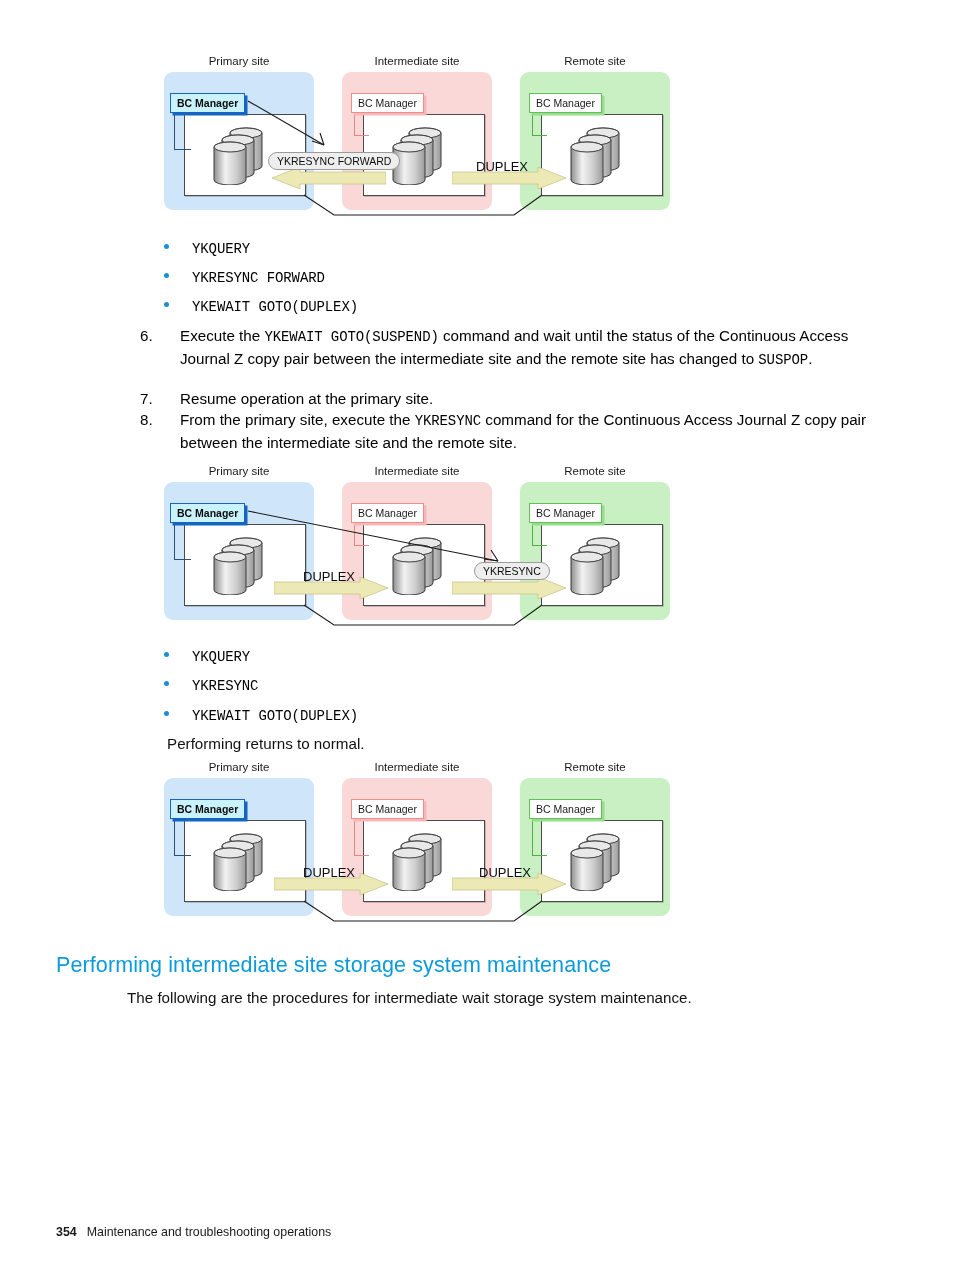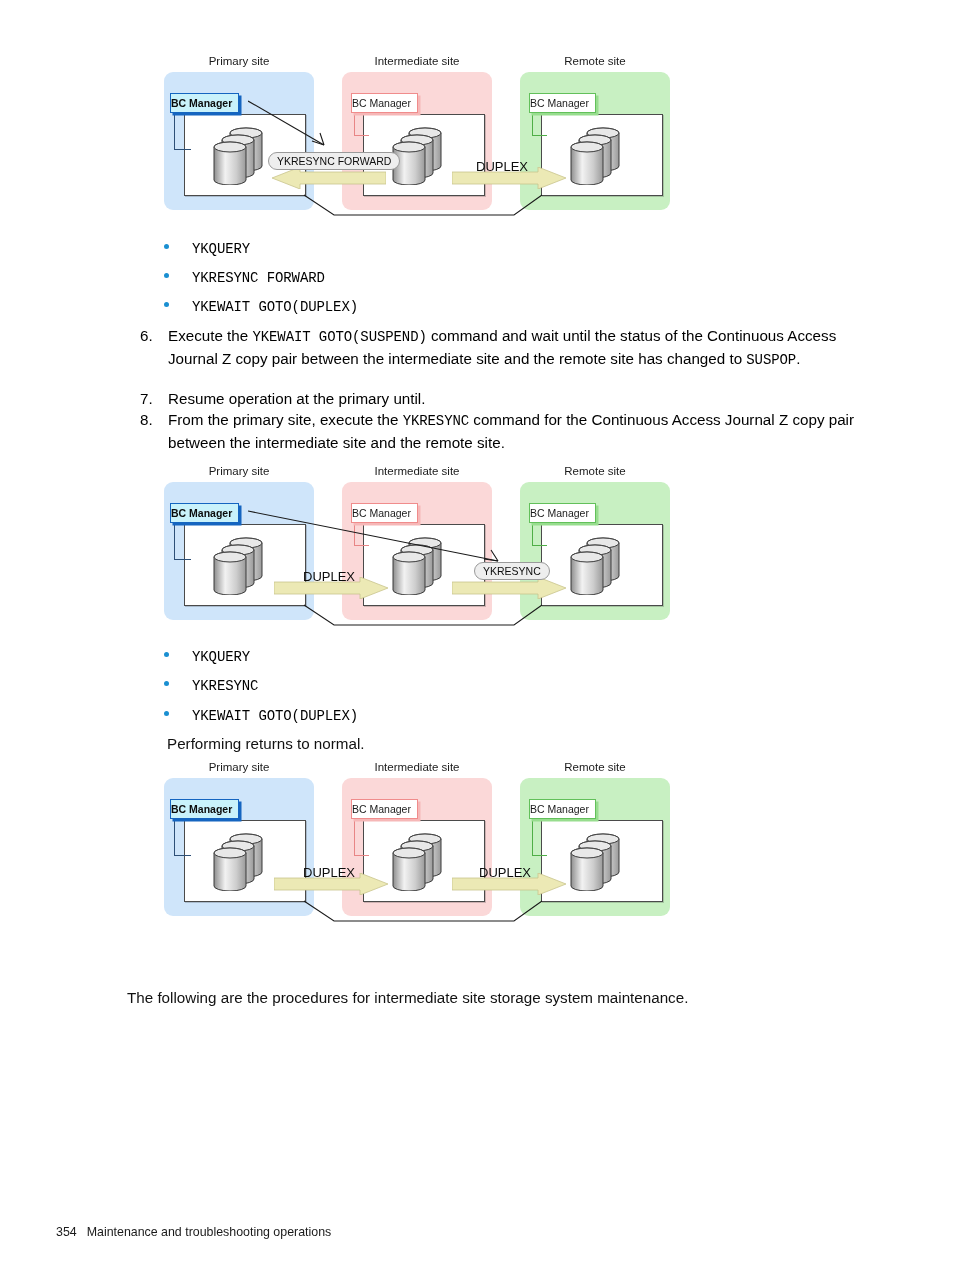--- a/index.html
+++ b/index.html
@@ -67,21 +67,21 @@
     background: #ffffff;
     border: 1.2px solid #4a4a4a;
     box-shadow: 1px 1px 0 rgba(0,0,0,0.18);
   }
 
   
   .bcm {
     position: absolute;
     font-size: 10.5px;
     line-height: 14px;
-    padding: 2px 6px 2px 0;
+    padding: 2px 6px 2px 6px;
     white-space: nowrap;
     box-sizing: border-box;
     font-family: "Liberation Sans", sans-serif;
   }
   .bcm-primary {
     background: #c9f2fb;
     border: 1.6px solid #1565c0;
     color: #0c0c0c;
     font-weight: bold;
     box-shadow: 2.5px 2.5px 0 #1565c0;
@@ -165,40 +165,41 @@
     width: 28px;
     flex: none;
     text-align: left;
     font-size: 15.2px;
     line-height: 21px;
   }
   .num-text {
     font-size: 15.2px;
     line-height: 21px;
     width: 700px;
+    margin-left: 12px;
   }
 
   h2.section-heading {
     position: absolute;
     margin: 0;
     font-weight: normal;
     font-size: 21.5px;
     line-height: 26px;
     color: #0b9bdd;
     font-family: "Liberation Sans", sans-serif;
     letter-spacing: 0.1px;
   }
 
   .footer {
     position: absolute;
     font-size: 12.4px;
     color: #1a1a1a;
     font-family: "Liberation Sans", sans-serif;
   }
-  .footer .pg { font-weight: normal; margin-right: 10px; }
+  .footer .pg { font-weight: bold; margin-right: 10px; }
 </style>
 </head>
 <body>
 
 <div class="page">
 
   <div class="diagram" style="top:55px;">
 
     <div class="site-caption" style="left:0px; width:150px;">Primary site</div>
     <div class="site-caption" style="left:178px; width:150px;">Intermediate site</div>
@@ -306,21 +307,21 @@
   <div class="num-row" style="left:140px; top:325px;">
     <span class="num-marker">6.</span>
     <span class="num-text">
       <span>Execute the </span><span class="mono">YKEWAIT GOTO(SUSPEND)</span><span> command and wait until the status of the Continuous Access Journal Z copy pair between the intermediate site and the remote site has changed to </span><span class="mono">SUSPOP</span><span>.</span>
     </span>
   </div>
 
   <div class="num-row" style="left:140px; top:388px;">
     <span class="num-marker">7.</span>
     <span class="num-text">
-      <span>Resume operation at the primary until.</span>
+      <span>Resume operation at the primary site.</span>
     </span>
   </div>
 
   <div class="num-row" style="left:140px; top:409px;">
     <span class="num-marker">8.</span>
     <span class="num-text">
       <span>From the primary site, execute the </span><span class="mono">YKRESYNC</span><span> command for the Continuous Access Journal Z copy pair between the intermediate site and the remote site.</span>
     </span>
   </div>
 
@@ -493,20 +494,21 @@
     </div>
 
     <div class="plain-label" style="left:139px; top:104px;">DUPLEX</div>
     <div class="plain-label" style="left:315px; top:104px;">DUPLEX</div>
 
     <svg class="bottom-link" style="left:20px; top:134px;" width="480" height="30" viewBox="0 0 480 30">
       <path d="M120 6 L150 26 L330 26 L358 6" stroke="#1a1a1a" stroke-width="1.1" fill="none"></path>
     </svg>
   </div>
 
-
-  <div class="body-text" style="position:absolute; left:127px; top:987px; width:760px;">The following are the procedures for intermediate site storage system maintenance.</div>
+  <h2 class="section-heading" style="left:56px; top:952px;">Performing intermediate site storage system maintenance</h2>
+
+  <div class="body-text" style="position:absolute; left:127px; top:987px; width:760px;">The following are the procedures for intermediate wait storage system maintenance.</div>
 
   <div class="footer" style="left:56px; top:1225px;">
     <span class="pg">354</span><span>Maintenance and troubleshooting operations</span>
   </div>
 
 </div>
 
 </body></html>

